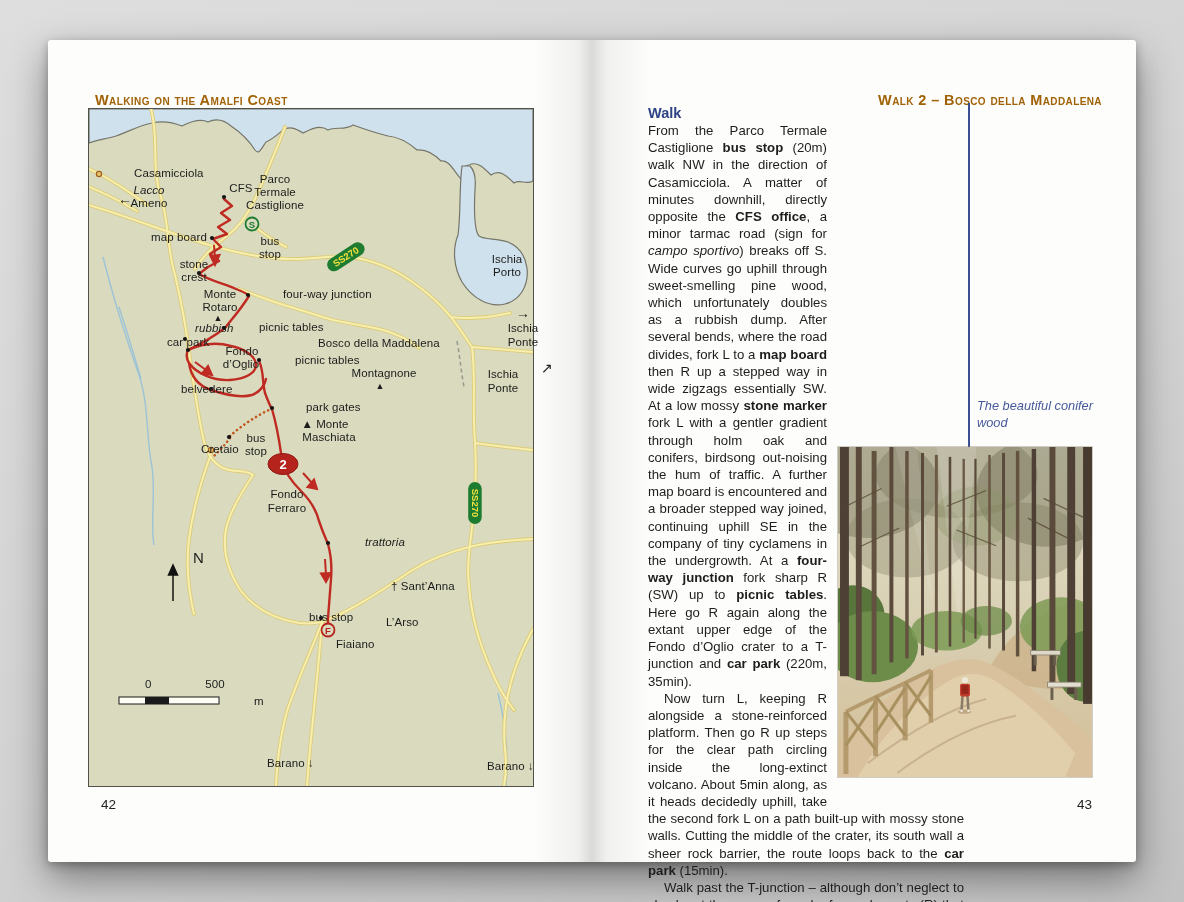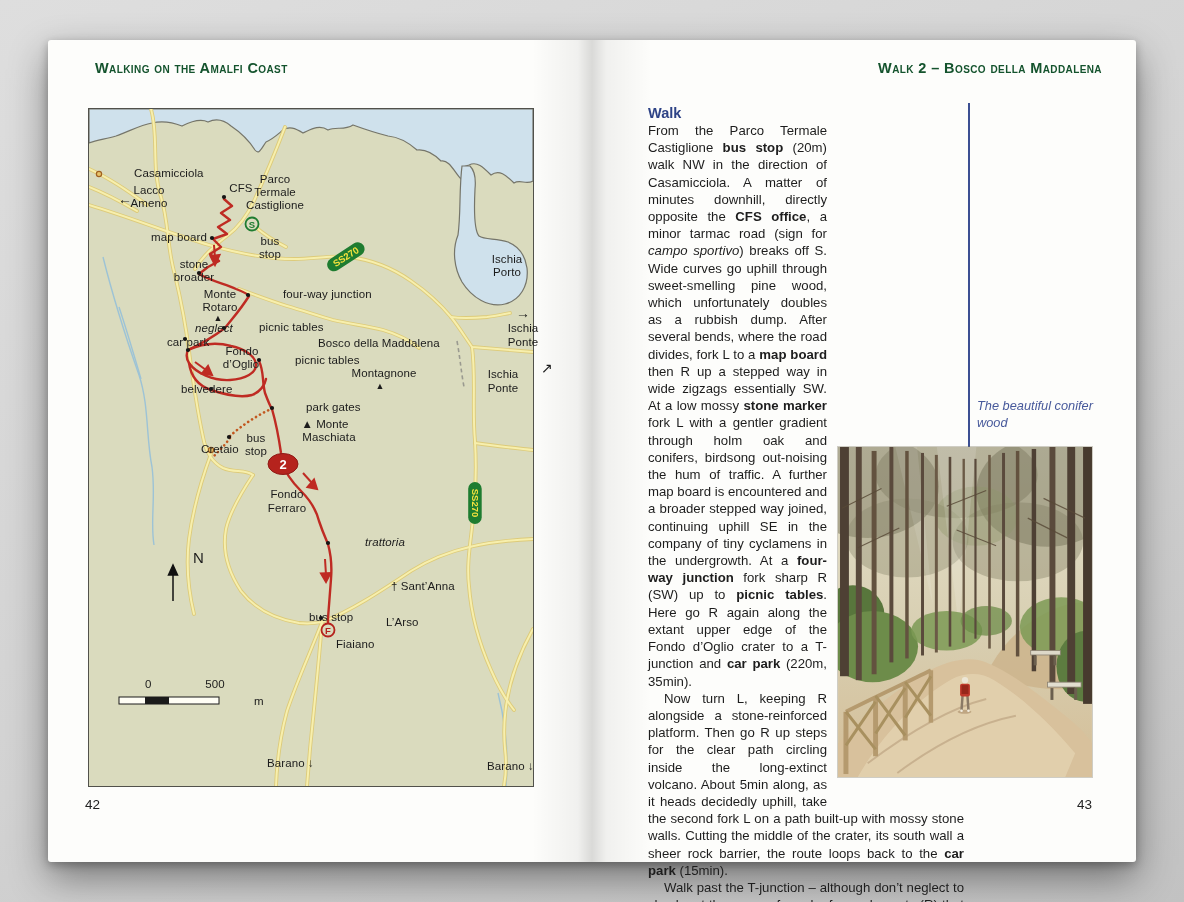--- a/index.html
+++ b/index.html
@@ -2,26 +2,26 @@
 <html><head>
 <meta charset="utf-8">
 <style>
   html,body{margin:0;padding:0;}
   body{width:1184px;height:902px;background:#cfcfcf;font-family:"Liberation Sans",sans-serif;overflow:hidden;}
   .stage{position:relative;width:1184px;height:902px;background:linear-gradient(155deg,#dedede 0%,#d2d2d2 55%,#c2c2c2 100%);}
   .spread{position:absolute;left:48px;top:40px;width:1088px;height:822px;background:#fdfdfb;border-radius:3px;
           box-shadow:0 16px 38px rgba(0,0,0,.42),0 3px 10px rgba(0,0,0,.28);}
   .gutter{position:absolute;left:484px;top:0;width:120px;height:822px;pointer-events:none;
           background:linear-gradient(to right,rgba(0,0,0,0) 0%,rgba(0,0,0,.05) 38%,rgba(0,0,0,.14) 50%,rgba(0,0,0,.05) 62%,rgba(0,0,0,0) 100%);}
-  .running-header{position:absolute;top:20px;font-variant:small-caps;font-weight:bold;color:#14532d;
+  .running-header{position:absolute;top:52px;font-variant:small-caps;font-weight:bold;color:#a16207;
           font-size:14.5px;letter-spacing:.4px;white-space:nowrap;}
   .rh-left{left:47px;}
   .rh-right{right:34px;text-align:left;}
   .pageno{position:absolute;top:757px;font-size:13.5px;color:#222;}
-  .pn-left{left:37px;text-align:right;} .pn-right{right:44px;}
+  .pn-left{left:53px;text-align:right;} .pn-right{right:44px;}
 
   
   .map-frame{position:absolute;left:40px;top:68px;width:444px;height:677px;background:#dadbbe;
              border:1.6px solid #51514b;box-sizing:content-box;}
   .map-svg{position:absolute;left:0;top:0;}
   .map-labels{position:absolute;left:0;top:0;width:444px;height:677px;}
   .map-label{position:absolute;font-size:11.5px;color:#1b1b1b;white-space:nowrap;letter-spacing:.1px;line-height:1;padding-left:28px;}
   .map-label.it{font-style:italic;}
 
   
@@ -172,37 +172,37 @@
         </g>
 
         <g stroke="#111" stroke-width="1.5" fill="#111">
           <line x1="84" y1="492" x2="84" y2="463"></line>
             <polygon points="84,456 79.5,466 88.5,466"></polygon>
         </g>
       </svg>
       <div class="map-labels" id="map-labels">
           <span class="map-label" style="left: 17px; top: 65px; transform: translate(0px, -50%);">Casamicciola</span>
           <span class="map-label" style="left: 1px; top: 90px; font-size: 14px; transform: translate(0px, -50%);">←</span>
-          <span class="map-label" style="left: 46px; top: 82px; transform: translate(-50%, -50%);">Lacco</span>
+          <span class="map-label" style="left: 46px; top: 82px; transform: translate(-50%, -50%); font-style: italic;">Lacco</span>
           <span class="map-label" style="left: 46px; top: 95px; transform: translate(-50%, -50%);">Ameno</span>
           <span class="map-label" style="left: 138px; top: 80px; transform: translate(-50%, -50%);">CFS</span>
           <span class="map-label" style="left: 172px; top: 71px; transform: translate(-50%, -50%);">Parco</span>
           <span class="map-label" style="left: 172px; top: 84px; transform: translate(-50%, -50%);">Termale</span>
           <span class="map-label" style="left: 172px; top: 97px; transform: translate(-50%, -50%);">Castiglione</span>
           <span class="map-label" style="left: 118px; top: 129px; transform: translate(-100%, -50%);">map board</span>
           <span class="map-label" style="left: 167px; top: 133px; transform: translate(-50%, -50%);">bus</span>
           <span class="map-label" style="left: 167px; top: 146px; transform: translate(-50%, -50%);">stop</span>
           <span class="map-label" style="left: 91px; top: 156px; transform: translate(-50%, -50%);">stone</span>
-          <span class="map-label" style="left: 91px; top: 169px; transform: translate(-50%, -50%);">broader</span>
+          <span class="map-label" style="left: 91px; top: 169px; transform: translate(-50%, -50%);">crest</span>
           <span class="map-label" style="left: 117px; top: 186px; transform: translate(-50%, -50%);">Monte</span>
           <span class="map-label" style="left: 117px; top: 199px; transform: translate(-50%, -50%); text-align: right;">Rotaro</span>
           <span class="map-label" style="left: 115px; top: 209px; font-size: 9px; transform: translate(-50%, -50%);">▲</span>
           <span class="map-label" style="left: 166px; top: 186px; transform: translate(0px, -50%);">four-way junction</span>
           <span class="map-label" style="left: 142px; top: 219px; transform: translate(0px, -50%);">picnic tables</span>
-          <span class="map-label it" style="left: 78px; top: 220px; transform: translate(0px, -50%);">neglect</span>
+          <span class="map-label it" style="left: 78px; top: 220px; transform: translate(0px, -50%);">rubbish</span>
           <span class="map-label" style="left: 50px; top: 234px; transform: translate(0px, -50%);">car park</span>
           <span class="map-label" style="left: 139px; top: 243px; transform: translate(-50%, -50%);">Fondo</span>
           <span class="map-label" style="left: 138px; top: 256px; transform: translate(-50%, -50%);">d’Oglio</span>
           <span class="map-label" style="left: 64px; top: 281px; transform: translate(0px, -50%);">belvedere</span>
           <span class="map-label" style="left: 193px; top: 235px; transform: translate(0px, -50%); margin-left: 8px;">Bosco della Maddalena</span>
           <span class="map-label" style="left: 178px; top: 252px; transform: translate(0px, -50%);">picnic tables</span>
           <span class="map-label" style="left: 281px; top: 265px; transform: translate(-50%, -50%);">Montagnone</span>
           <span class="map-label" style="left: 277px; top: 277px; font-size: 9px; transform: translate(-50%, -50%);">▲</span>
           <span class="map-label" style="left: 189px; top: 299px; transform: translate(0px, -50%);">park gates</span>
           <span class="map-label" style="left: 222px; top: 316px; transform: translate(-50%, -50%);">▲ Monte</span>

